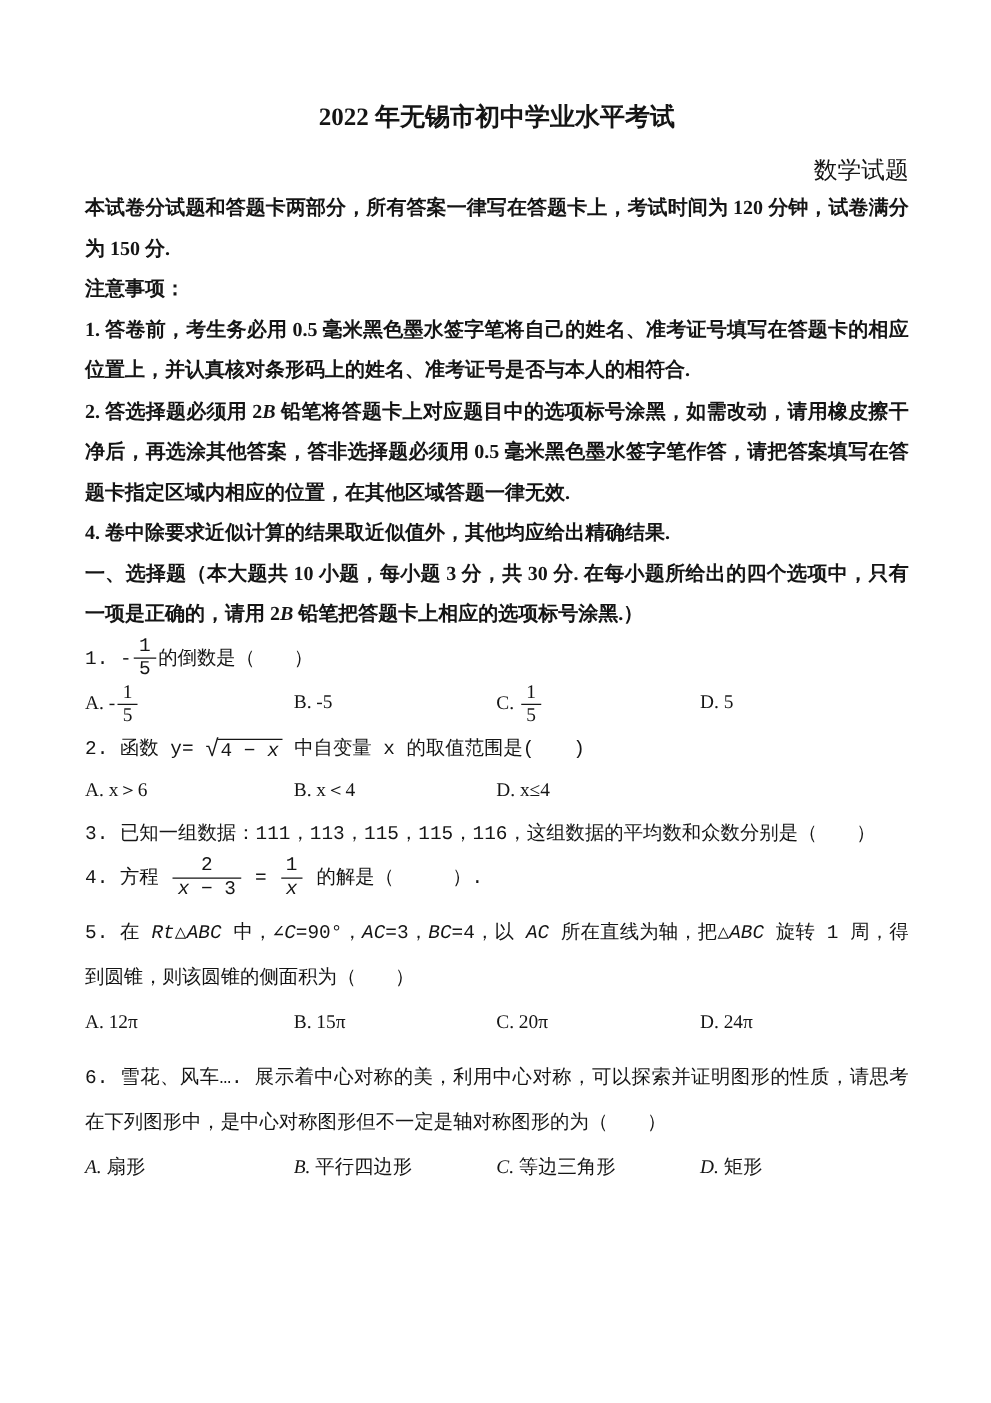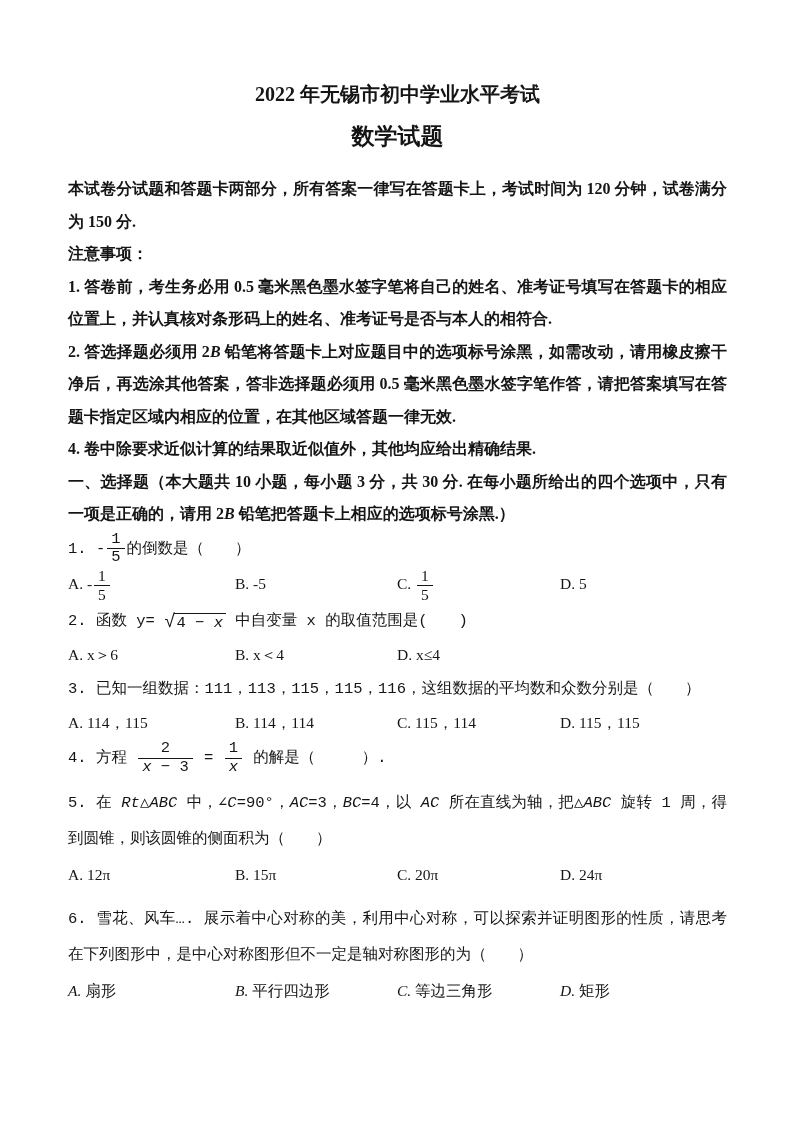--- a/index.html
+++ b/index.html
@@ -3,23 +3,23 @@
 <meta charset="utf-8">
 <style>
   html,body{margin:0;padding:0;background:#888;}
   .page{
     width:793px;height:1122px;background:#ffffff;box-sizing:border-box;
     padding:64px 66px 0 68px;margin:0 auto;
     font-family:"Liberation Serif","DejaVu Serif",serif;
     color:#151515;overflow:hidden;
   }
   .title{font-size:20px;font-weight:bold;text-align:center;line-height:26px;margin:17px;}
-  .subtitle{font-size:23px;font-weight:bold;text-align:center;line-height:26px;margin:17px 0 0 0;}
+  .subtitle{font-size:19px;font-weight:normal;text-align:right;line-height:26px;margin:17px 0 0 0;}
   .bold-block{font-weight:bold;font-size:16px;line-height:32.5px;text-align:justify;margin:0;}
-  .intro{margin-top:23px;}
+  .intro{margin-top:1px;}
   .question{font-size:15.5px;margin:0;}
   .stem{line-height:34px;margin:0;text-align:justify;font-family:Liberation Mono, monospace;}
   .opts{display:grid;grid-template-columns:167px 162px 163px 1fr;margin:0;}
   .opt{line-height:34px;white-space:nowrap;}
   .mi{font-style:italic;}
   .frac{
     display:inline-flex;flex-direction:column;align-items:center;
     vertical-align:middle;margin:0 2px;line-height:1.15;text-align:center;
   }
   .frac>.num{padding:0 4px;}
@@ -74,26 +74,20 @@
         </span> 中自变量 x 的取值范围是(　　)</p>
     <div class="opts">
       <span class="opt">A. x＞6</span>
       <span class="opt">B. x＜4</span>
       <span class="opt">D. x≤4</span>
     </div>
   </div>
 
   <div class="question q3">
     <p class="stem">3. 已知一组数据：111，113，115，115，116，这组数据的平均数和众数分别是（　　）</p>
-    <div class="opts">
-      <span class="opt">A. 114，115</span>
-      <span class="opt">B. 114，114</span>
-      <span class="opt">C. 115，114</span>
-      <span class="opt">D. 115，115</span>
-    </div>
   </div>
 
   <div class="question q4">
     <p class="stem">4. 方程 <span class="frac">
           <span class="num">2</span>
           <span class="den"><span class="mi">x</span> − 3</span>
         </span> = <span class="frac">
           <span class="num">1</span>
           <span class="den"><span class="mi">x</span></span>
         </span> 的解是（　　　）.</p>

